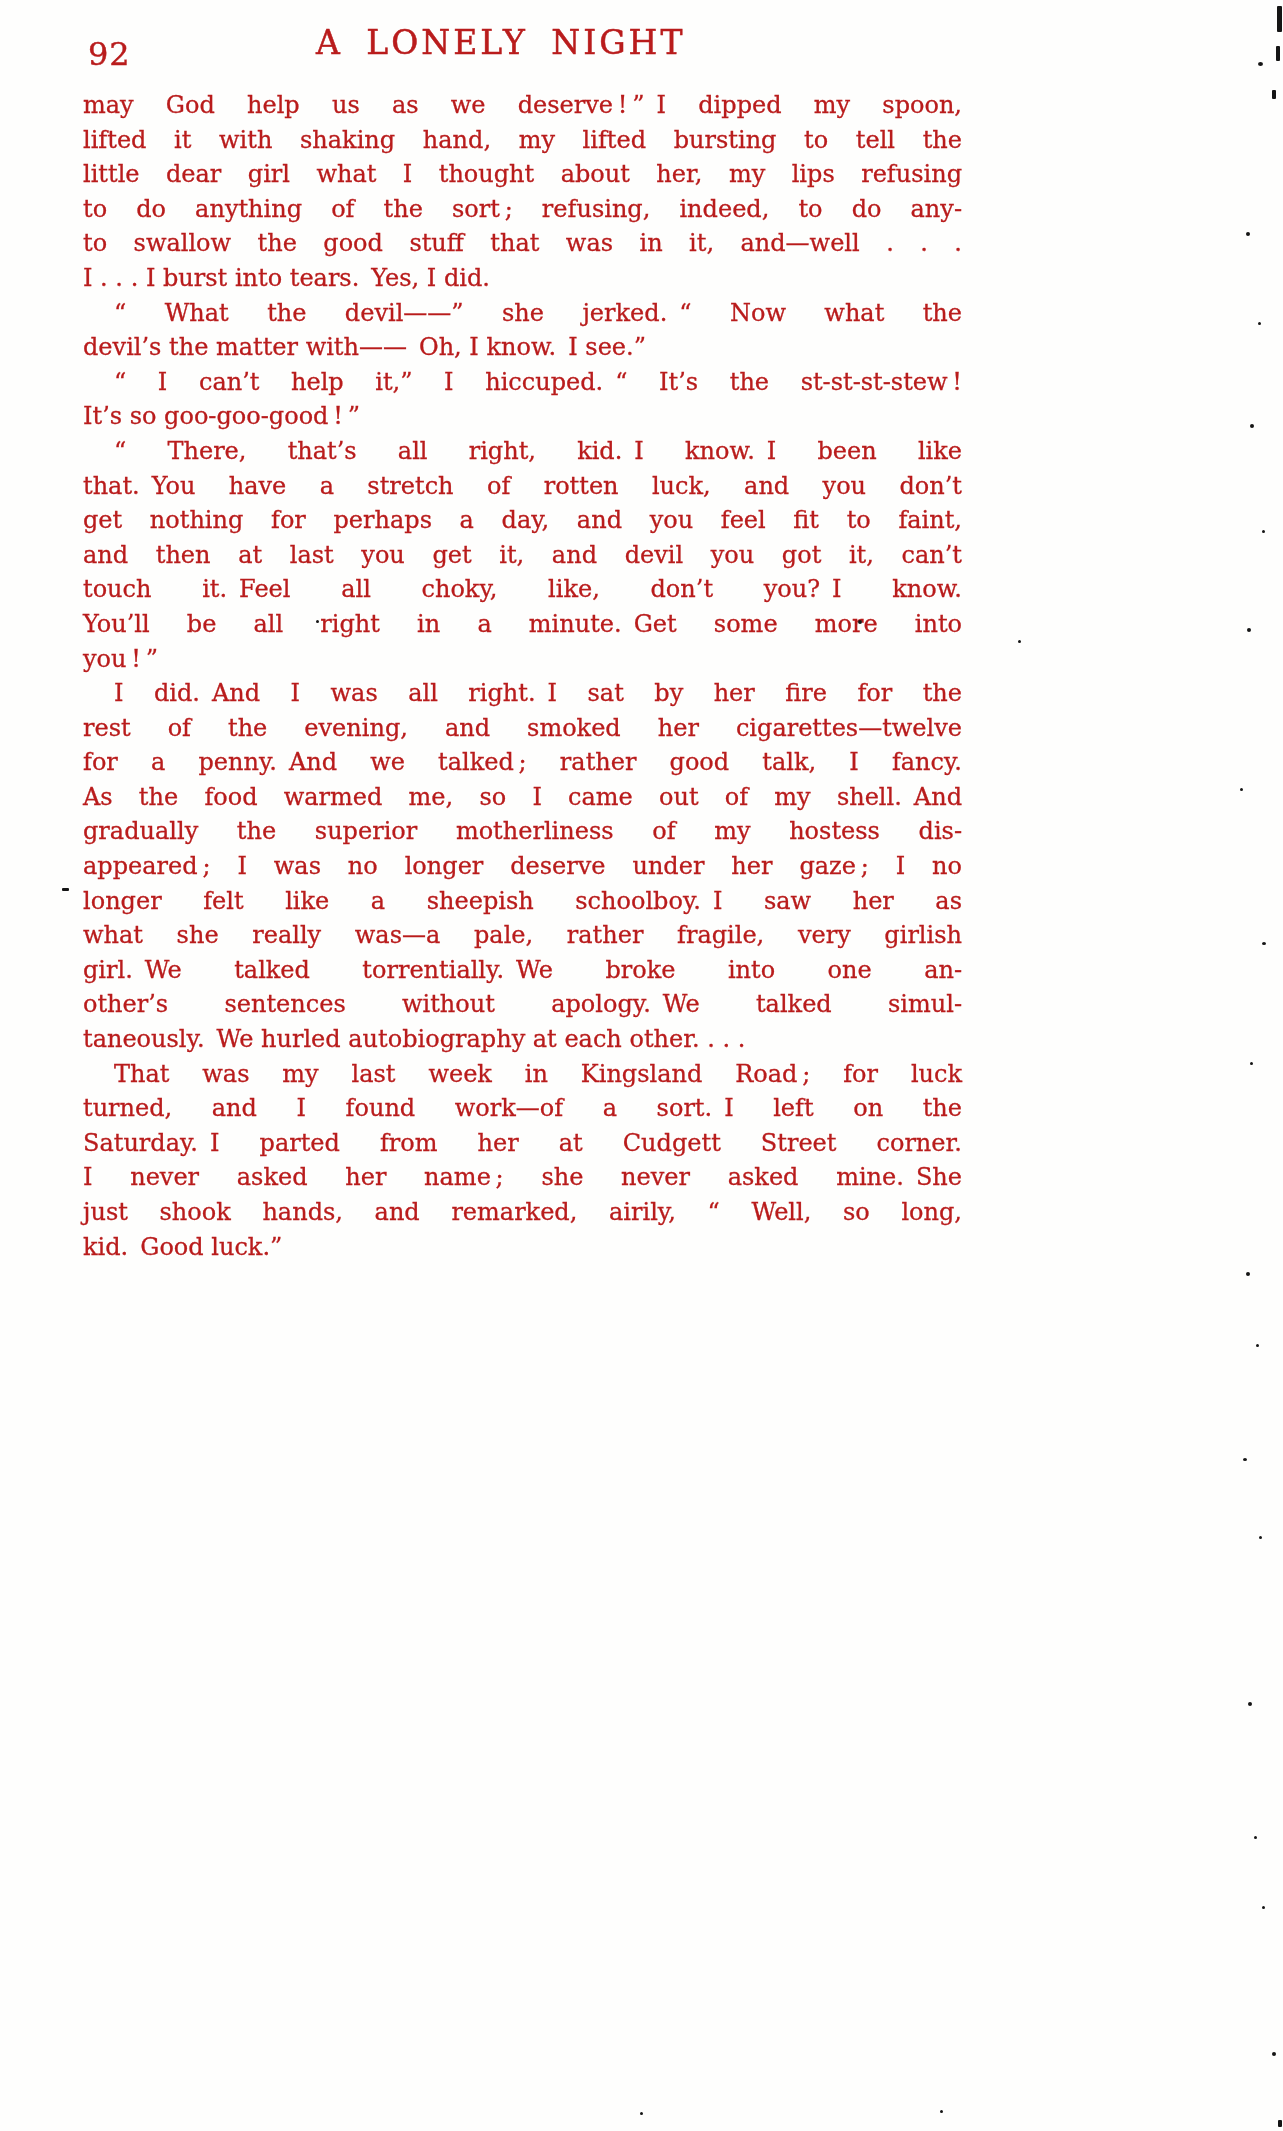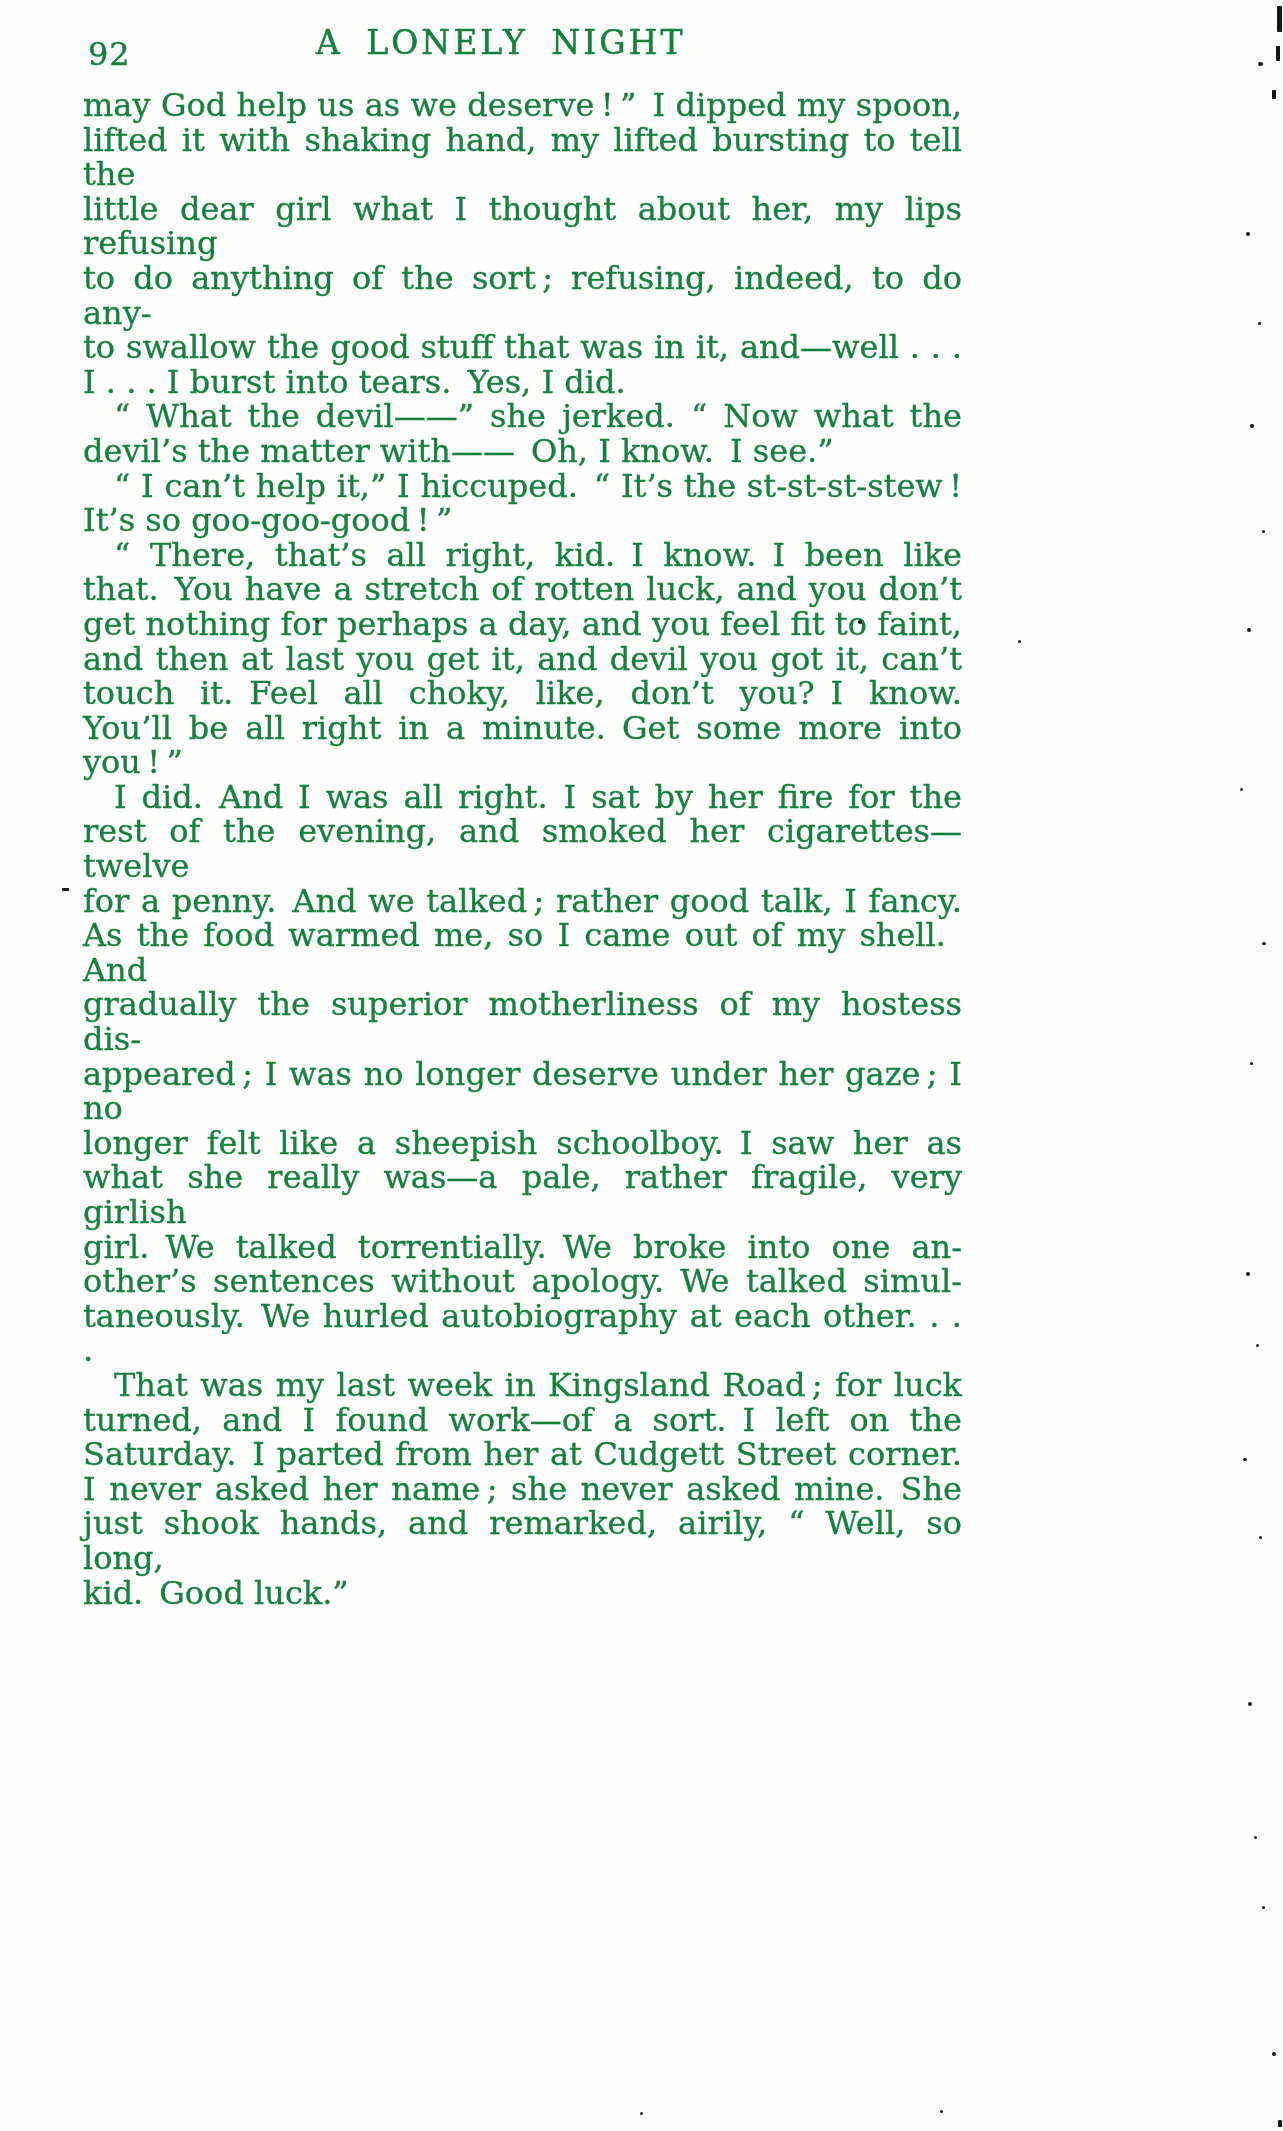--- a/index.html
+++ b/index.html
@@ -2,21 +2,21 @@
 <html><head>
 <meta charset="utf-8">
 <style>
   html, body { margin: 0; padding: 0; background: #ffffff; }
   .page {
     position: relative;
     width: 1283px;
     height: 2131px;
     background: #fefefd;
     font-family: "DejaVu Serif", "Liberation Serif", serif;
-    color: #15803d;
+    color: #b91c1c;
     overflow: hidden;
   }
   .page-num {
     position: absolute;
     left: 88px;
     top: 38px;
     font-size: 32px;
     line-height: 1;
     letter-spacing: 1px;
     -webkit-text-stroke: 0.4px currentColor;
@@ -29,21 +29,21 @@
     line-height: 1.1;
     letter-spacing: 3px;
     word-spacing: 10px;
     -webkit-text-stroke: 0.5px currentColor;
   }
   .text-block {
     position: absolute;
     left: 83px;
     top: 88px;
     width: 879px;
-    font-size: 32px;
+    font-size: 24px;
     line-height: 34.6px;
     -webkit-text-stroke: 0.3px currentColor;
   }
   .para { margin: 0; }
   .para.indent .line:first-child { text-indent: 31px; }
   .line {
     text-align: justify;
     text-align-last: justify;
     white-space: normal;
   }

